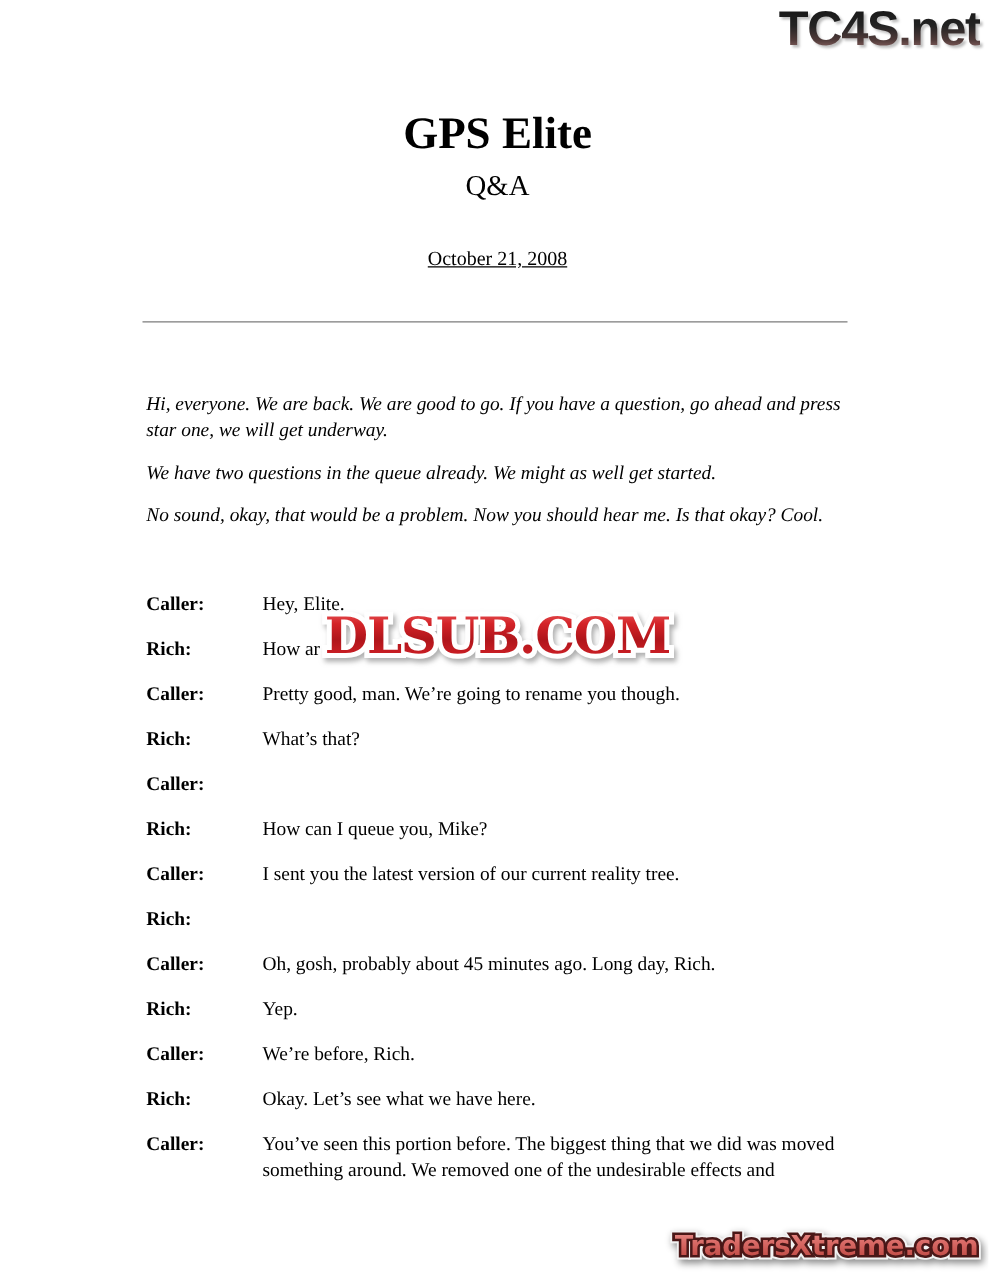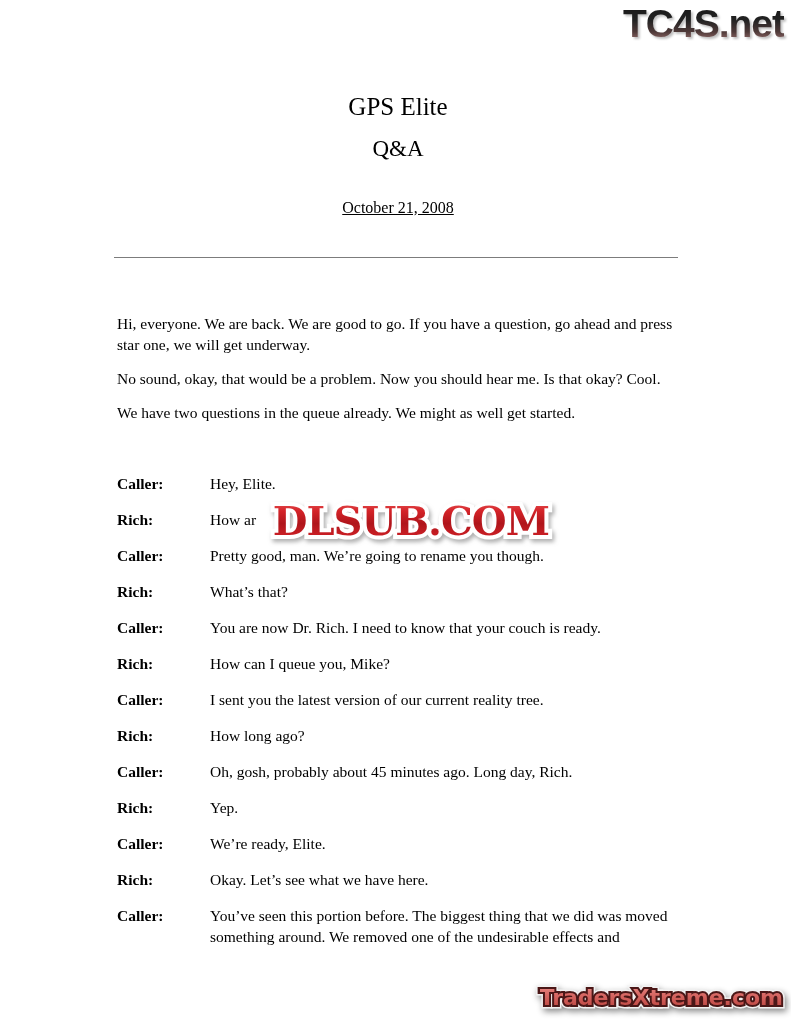--- a/index.html
+++ b/index.html
@@ -32,57 +32,57 @@
   
   .main {
     position: absolute;
     left: 117px;
     top: 0;
     width: 562px;
     font-size: 15.5px;
     line-height: 21px;
   }
   .title-block { margin-top: 92px; text-align: center; }
-  .doc-title    { font-size: 25px; line-height: 29px; font-weight: normal; margin: 0; }
+  .doc-title    { font-size: 36px; line-height: 29px; font-weight: bold; margin: 0; }
   .doc-subtitle { font-size: 23px; line-height: 23px; font-weight: normal; margin: 16px 0 0; }
   .doc-date     { font-size: 16px; line-height: 17px; margin-top: 39px; text-decoration: underline; }
 
   .rule {
     border: none;
     border-top: 1px solid #7c7c7c;
     margin: 41px 0 0 -3px;
     width: 564px;
   }
 
   .intro { margin-top: 55px; }
-  .intro p { margin: 0 0 13px 0; }
+  .intro p { margin: 0 0 13px 0; font-style: italic; }
 
   .dialogue { margin-top: 50px; }
   .dlg-row { display: flex; margin-bottom: 15px; }
   .dlg-speaker { width: 93px; flex-shrink: 0; font-weight: bold; }
   .dlg-speech { flex: 1; }
 
   
   .watermark {
     position: absolute;
     left: 247px;
     top: 480px;
     width: 302px;
     height: 52px;
   }
   .wm-layer {
     position: absolute;
-    left: 0; top: 16px; width: 100%;
+    left: 0; top: 4px; width: 100%;
     font-family: "DejaVu Serif", serif;
     font-weight: bold;
     font-size: 40px;
     line-height: 50px;
     letter-spacing: -1px;
     white-space: nowrap;
-    text-align: right;
+    text-align: center;
   }
   .wm-stroke {
     -webkit-text-stroke: 8px #ffffff;
     color: #ffffff;
     filter: drop-shadow(2px 3px 2px rgba(110,110,110,0.55));
   }
   .wm-fill {
     background: linear-gradient(180deg, #ee6a6a 0%, #d42328 30%, #b0151b 55%, #cb1f25 80%, #9e1116 100%);
     -webkit-background-clip: text;
     background-clip: text;
@@ -134,22 +134,22 @@
     <div class="title-block">
       <div class="doc-title">GPS Elite</div>
       <div class="doc-subtitle">Q&amp;A</div>
       <div class="doc-date">October 21, 2008</div>
     </div>
 
     <hr class="rule">
 
     <div class="intro">
       <p>Hi, everyone. We are back. We are good to go. If you have a question, go ahead and press star one, we will get underway.</p>
+      <p>We have two questions in the queue already. We might as well get started.</p>
       <p>No sound, okay, that would be a problem. Now you should hear me. Is that okay? Cool.</p>
-      <p>We have two questions in the queue already. We might as well get started.</p>
     </div>
 
     <div class="dialogue" id="dialogue">
   <div class="dlg-row">
     <span class="dlg-speaker">Caller:</span>
     <span class="dlg-speech">Hey, Elite.</span>
   </div>
 
   <div class="dlg-row">
     <span class="dlg-speaker">Rich:</span>
@@ -161,51 +161,49 @@
     <span class="dlg-speech">Pretty good, man. We’re going to rename you though.</span>
   </div>
 
   <div class="dlg-row">
     <span class="dlg-speaker">Rich:</span>
     <span class="dlg-speech">What’s that?</span>
   </div>
 
   <div class="dlg-row">
     <span class="dlg-speaker">Caller:</span>
-    <span class="dlg-speech">You are now Dr. Rich. I need to know that your couch is ready.</span>
   </div>
 
   <div class="dlg-row">
     <span class="dlg-speaker">Rich:</span>
     <span class="dlg-speech">How can I queue you, Mike?</span>
   </div>
 
   <div class="dlg-row">
     <span class="dlg-speaker">Caller:</span>
     <span class="dlg-speech">I sent you the latest version of our current reality tree.</span>
   </div>
 
   <div class="dlg-row">
     <span class="dlg-speaker">Rich:</span>
-    <span class="dlg-speech">How long ago?</span>
   </div>
 
   <div class="dlg-row">
     <span class="dlg-speaker">Caller:</span>
     <span class="dlg-speech">Oh, gosh, probably about 45 minutes ago. Long day, Rich.</span>
   </div>
 
   <div class="dlg-row">
     <span class="dlg-speaker">Rich:</span>
     <span class="dlg-speech">Yep.</span>
   </div>
 
   <div class="dlg-row">
     <span class="dlg-speaker">Caller:</span>
-    <span class="dlg-speech">We’re ready, Elite.</span>
+    <span class="dlg-speech">We’re before, Rich.</span>
   </div>
 
   <div class="dlg-row">
     <span class="dlg-speaker">Rich:</span>
     <span class="dlg-speech">Okay. Let’s see what we have here.</span>
   </div>
 
   <div class="dlg-row">
     <span class="dlg-speaker">Caller:</span>
     <span class="dlg-speech">You’ve seen this portion before. The biggest thing that we did was moved something around. We removed one of the undesirable effects and</span>

